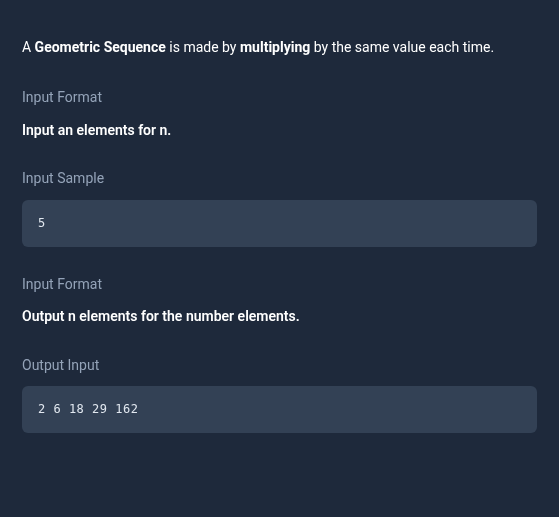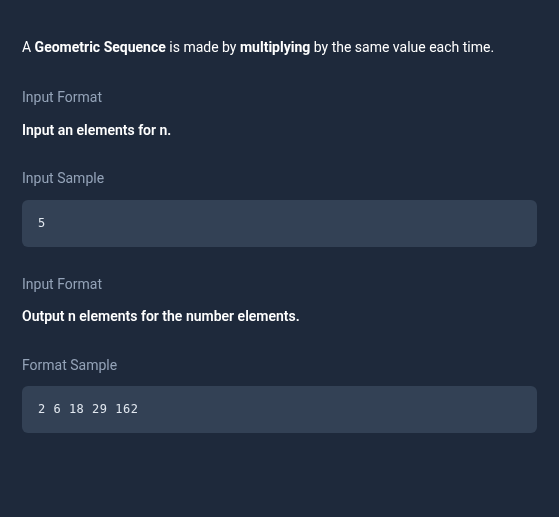--- a/index.html
+++ b/index.html
@@ -55,14 +55,14 @@
 
 <div class="section-label">Input Format</div>
 <div class="section-text">Input an elements for n.</div>
 
 <div class="section-label">Input Sample</div>
 <div class="code-block">5</div>
 
 <div class="section-label">Input Format</div>
 <div class="section-text">Output n elements for the number elements.</div>
 
-<div class="section-label">Format Sample</div>
+<div class="section-label">Output Input</div>
 <div class="code-block">2 6 18 29 162</div>
 
 </body></html>

